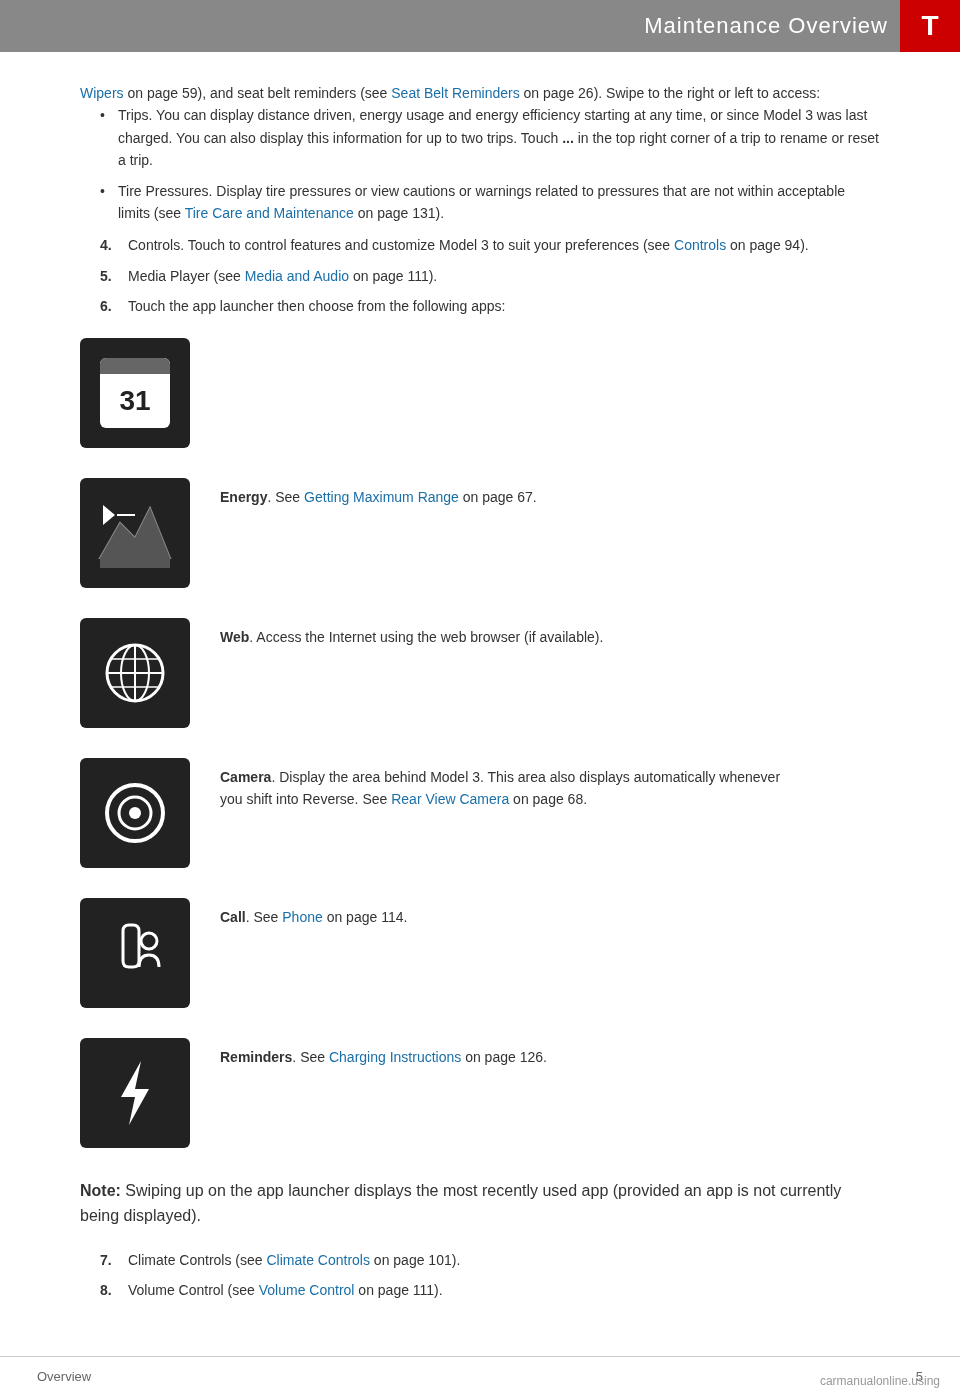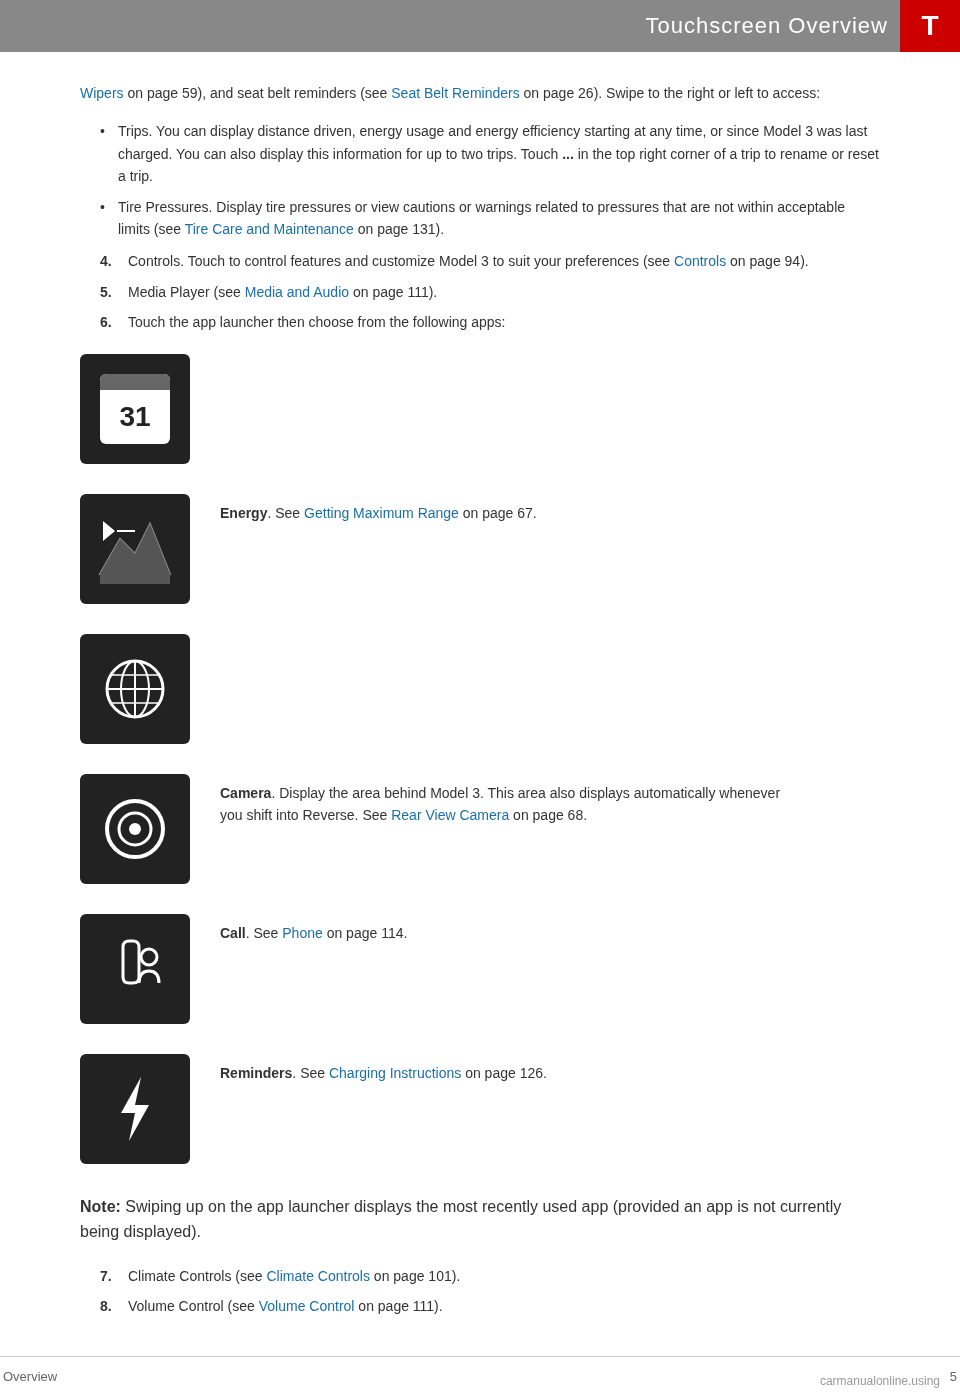--- a/index.html
+++ b/index.html
@@ -45,21 +45,20 @@
 
     
     .content {
       padding: 30px 80px 60px 80px;
     }
 
     .intro-text {
       font-size: 14px;
       color: #333;
       line-height: 1.6;
-      margin-bottom: 16px;
     }
 
     a, .link {
       color: #1a6fa8;
       text-decoration: none;
     }
 
     
     .bullet-list {
       list-style: none;
@@ -167,38 +166,38 @@
     
     .footer {
       position: absolute;
       bottom: 0;
       left: 0;
       right: 0;
       height: 40px;
       display: flex;
       align-items: center;
       justify-content: space-between;
-      padding: 0 3px;
+      padding: 0 37px;
       border-top: 1px solid #ccc;
       font-size: 13px;
       color: #666;
     }
     .watermark {
       position: absolute;
       bottom: 8px;
       right: 20px;
       font-size: 12px;
       color: #999;
     }
   </style>
 </head>
 <body>
 
 <div class="header">
-  <span class="header-title">Touchscreen Overview</span>
+  <span class="header-title">Maintenance Overview</span>
   <div class="tesla-logo-box">
     <span class="tesla-logo">T</span>
   </div>
 </div>
 
 <div class="content">
 
   <p class="intro-text">
     <a class="link">Wipers</a> on page 59), and seat belt reminders (see <a class="link">Seat Belt Reminders</a> on page 26). Swipe to the right or left to access:
   </p>
@@ -260,20 +259,23 @@
         <svg width="80" height="80" viewBox="0 0 80 80">
           <rect x="0" y="0" width="80" height="80" fill="#222"></rect>
           <circle cx="40" cy="40" r="28" fill="none" stroke="white" stroke-width="3"></circle>
           <line x1="40" y1="12" x2="40" y2="68" stroke="white" stroke-width="2"></line>
           <line x1="12" y1="40" x2="68" y2="40" stroke="white" stroke-width="2"></line>
           <ellipse cx="40" cy="40" rx="14" ry="28" fill="none" stroke="white" stroke-width="2"></ellipse>
           <line x1="15" y1="26" x2="65" y2="26" stroke="white" stroke-width="1.5"></line>
           <line x1="15" y1="54" x2="65" y2="54" stroke="white" stroke-width="1.5"></line>
         </svg>
       </div>
+      <div class="app-description">
+        <span class="app-name">Web</span>. Access the Internet using the web browser (if available).
+      </div>
     </div>
 
     <div class="app-item">
       <div class="app-icon-box">
         <svg width="80" height="80" viewBox="0 0 80 80">
           <rect x="0" y="0" width="80" height="80" fill="#222"></rect>
           <circle cx="40" cy="40" r="28" fill="none" stroke="white" stroke-width="4"></circle>
           <circle cx="40" cy="40" r="16" fill="none" stroke="white" stroke-width="3"></circle>
           <circle cx="40" cy="40" r="6" fill="white"></circle>
         </svg>

